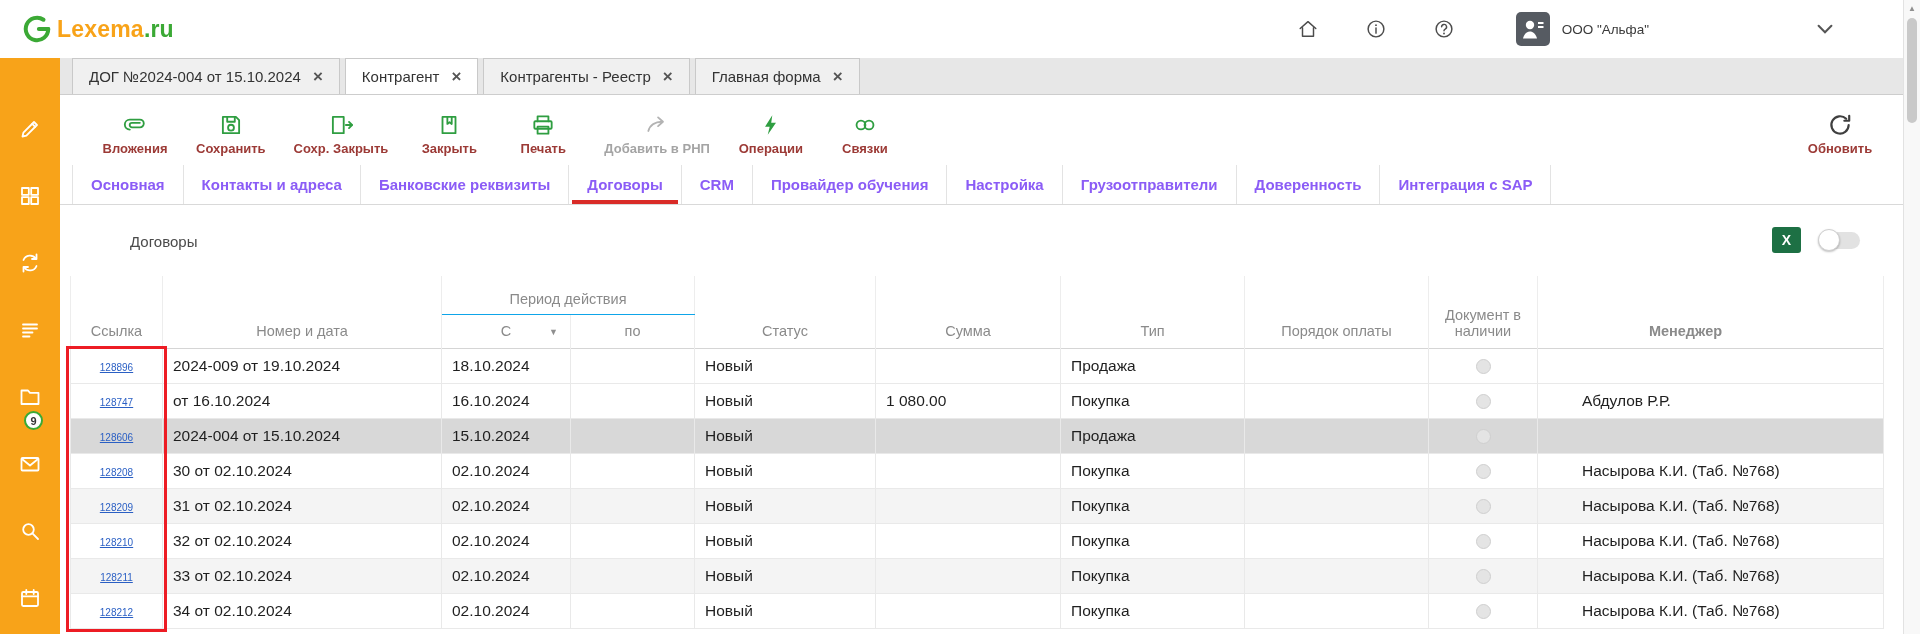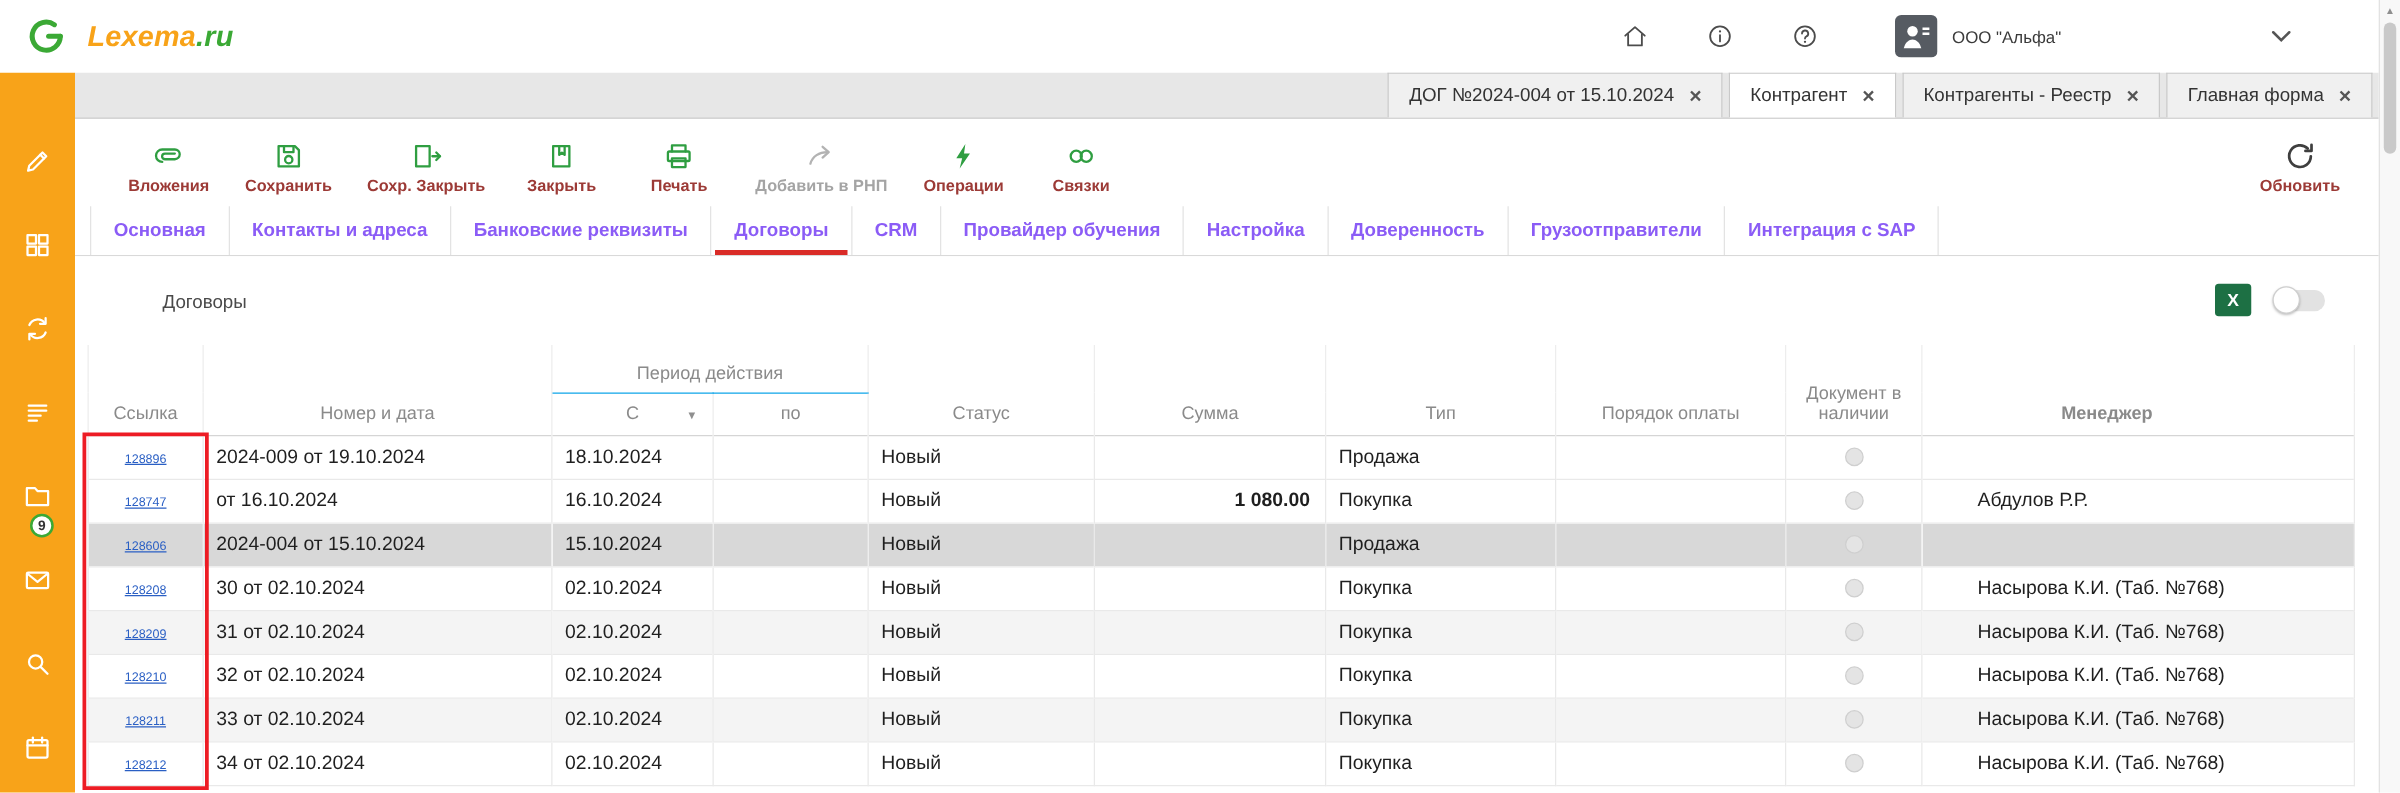--- a/index.html
+++ b/index.html
@@ -10,21 +10,21 @@
     background: #fff;
     overflow: hidden;
     color: #222;
   }
 
   
   .header {
     position:absolute; top:0; left:0; width:1903px; height:58px;
     background:#fff; display:flex; align-items:center; z-index:4;
   }
-  .logo { margin-left:22px; display:flex; align-items:center; gap:18px; cursor:pointer;font-style:italic; }
+  .logo { margin-left:22px; display:flex; align-items:center; gap:5px; cursor:pointer; }
   .logo-text { font-size:23px; font-weight:bold; letter-spacing:.2px; }
   .lx-main { color:#F8A319; }
   .lx-suffix { color:#3BA935; }
   .header-right { margin-left:auto; display:flex; align-items:center; height:58px; margin-right:67px; }
   .hicon { display:flex; align-items:center; justify-content:center; width:28px; height:28px; cursor:pointer; }
   .hicon + .hicon { margin-left:40px; }
   .avatar { margin-left:58px; width:34px; height:34px; cursor:pointer; }
   .company { margin-left:12px; font-size:13.5px; color:#3a3a3a; white-space:nowrap; }
   .chev { margin-left:165px; display:flex; align-items:center; cursor:pointer; }
 
@@ -34,21 +34,21 @@
   .mail-badge {
     position:absolute; left:24px; top:353px; width:19px; height:19px; border-radius:50%;
     background:#fff; border:2px solid #3BA935; color:#333; font-size:11px; font-weight:bold;
     display:flex; align-items:center; justify-content:center; z-index:5;
   }
 
   
   .tabbar {
     position:absolute; top:58px; left:60px; width:1843px; height:37px;
     background:#e7e7e7; border-bottom:1px solid #cdcdcd;
-    display:flex; align-items:stretch; padding-left:12px;justify-content:flex-end;
+    display:flex; align-items:stretch; padding-left:12px;
   }
   .wtab {
     display:flex; align-items:center; padding:0 16px; margin-right:5px;
     background:#f0f0f0; border:1px solid #c9c9c9; border-bottom:none;
     font-size:15px; color:#333; cursor:pointer; white-space:nowrap;
   }
   .wtab.active { background:#fff; }
   .wclose { margin-left:12px; color:#555; font-size:17px; font-weight:bold; line-height:1; cursor:pointer; }
 
   
@@ -111,21 +111,21 @@
     border-top:1px solid #e9e9e9; border-right:1px solid #e9e9e9; white-space:nowrap; overflow:hidden;
   }
   td:first-child { border-left:1px solid #e9e9e9; }
   tbody tr:first-child td { border-top:1px solid #d5d5d5; }
   tbody tr:last-child td { border-bottom:1px solid #e9e9e9; }
   tr.white { background:#fff; }
   tr.stripe { background:#f4f4f4; }
   tr.selected { background:#d8d8d8; }
   td.c-link { text-align:center; }
   td.c-link a { color:#2A5FC4; text-decoration:underline; font-size:10px; }
-  td.c-sum { text-align:right; padding-right:12px;font-weight:bold; }
+  td.c-sum { text-align:left; padding-right:12px; }
   td.c-doc { text-align:center; }
   td.c-manager { padding-left:44px; }
   .doccheck { display:inline-block; width:15px; height:15px; border-radius:50%; background:#e4e4e4; border:1px solid #cfcfcf; vertical-align:middle; }
 
   .annotation { position:absolute; left:6px; top:141px; width:101px; height:286px; border:3px solid #ED1C24; z-index:6; pointer-events:none; }
 
   
   .vscroll { position:absolute; right:0; top:0; width:17px; height:634px; background:#f8f8f8; border-left:1px solid #e2e2e2; z-index:10; cursor:pointer; }
   .varrow { position:absolute; top:4px; left:0; width:16px; text-align:center; font-size:8px; color:#8f8f8f; }
   .vthumb { position:absolute; top:18px; left:3px; width:10px; height:105px; background:#c9c9c9; border-radius:5px; }
@@ -329,22 +329,22 @@
 </div>
 
 <div class="subtabs">
     <div class="stab">Основная</div>
     <div class="stab">Контакты и адреса</div>
     <div class="stab">Банковские реквизиты</div>
     <div class="stab active">Договоры</div>
     <div class="stab">CRM</div>
     <div class="stab">Провайдер обучения</div>
     <div class="stab">Настройка</div>
+    <div class="stab">Грузоотправители</div>
     <div class="stab">Доверенность</div>
-    <div class="stab">Грузоотправители</div>
     <div class="stab">Интеграция с SAP</div>
   </div>
 
 <div class="content">
   <span class="section-title">Договоры</span>
   <div class="excel-btn">X</div>
   <div class="toggle">
       <div class="knob"></div>
     </div>
 

